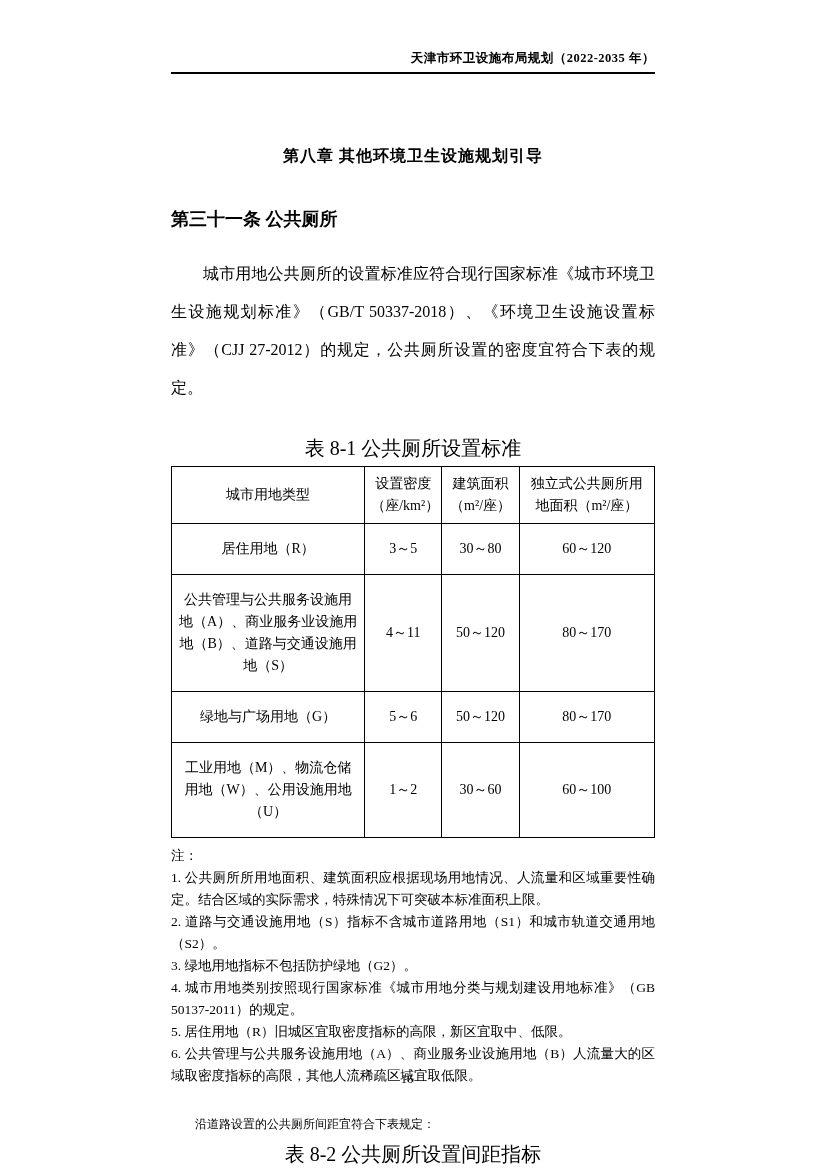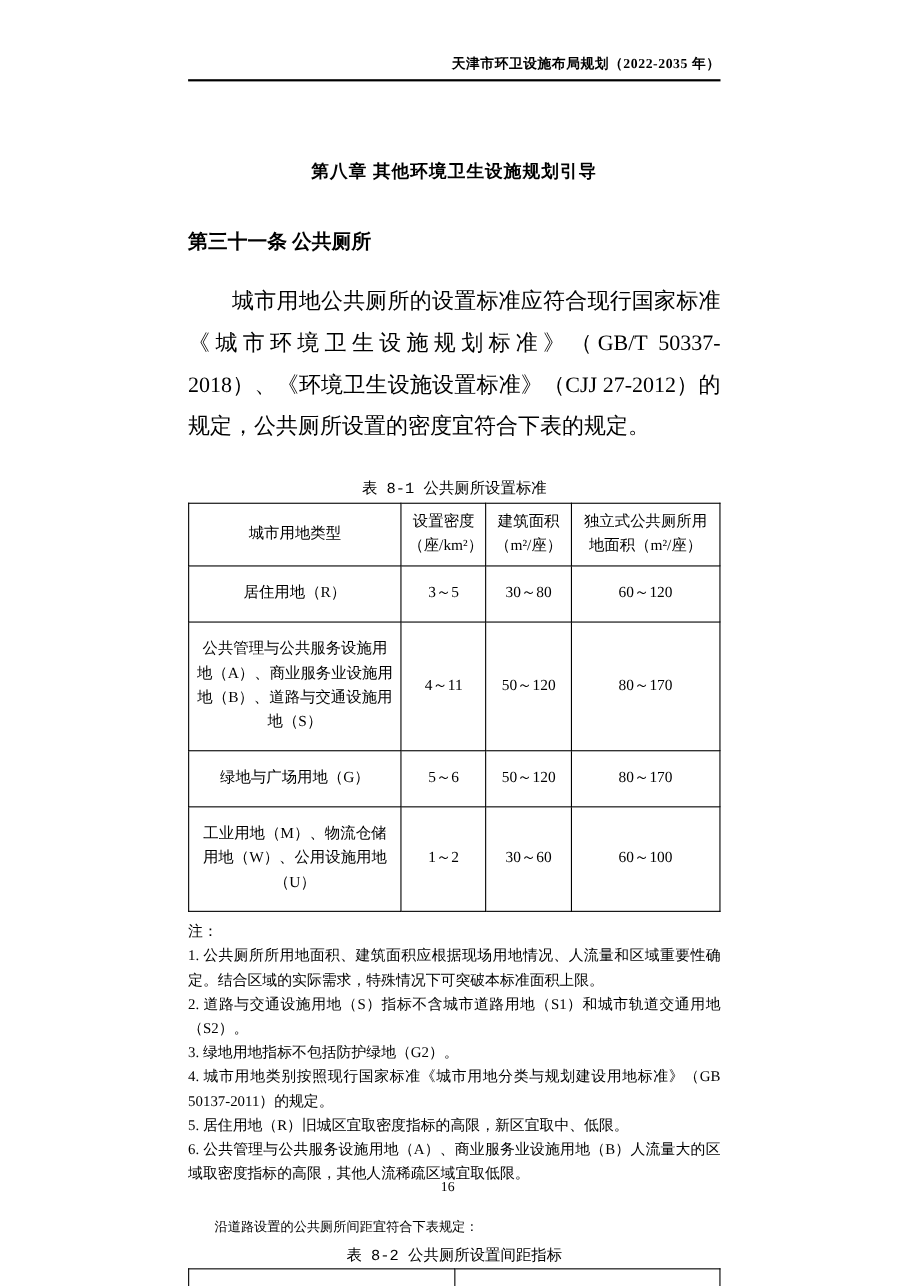--- a/index.html
+++ b/index.html
@@ -35,29 +35,28 @@
     font-weight: bold;
     letter-spacing: 1px;
   }
   .section {
     margin-top: 40px;
     font-size: 18px;
     font-weight: bold;
   }
   .para {
     margin-top: 24px;
-    font-size: 20px;
+    font-size: 16px;
     line-height: 38px;
     text-indent: 2em;
     text-align: justify;
   }
   .tcaption {
     text-align: center;
-    font-size: 14px;
-    font-family: Liberation Mono, monospace;
+    font-size: 20px;
   }
   .tcaption.first { margin-top: 28px; margin-bottom: 4px; }
   .tcaption.second { margin-top: 2px; margin-bottom: 3px; }
   table {
     width: 100%;
     border-collapse: collapse;
     font-size: 14px;
     table-layout: fixed;
   }
   th, td {

